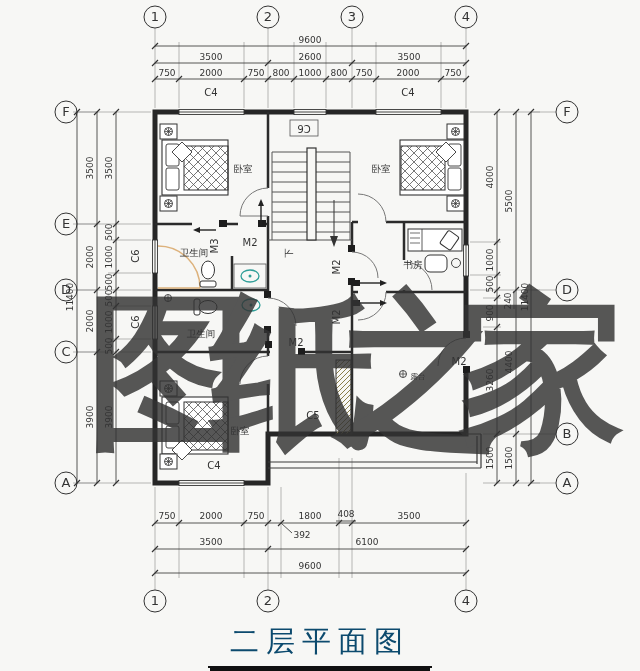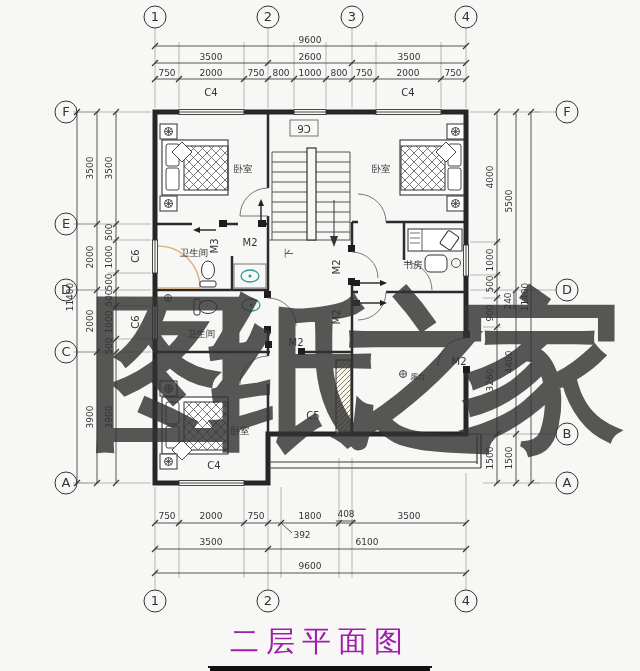--- a/index.html
+++ b/index.html
@@ -6,21 +6,21 @@
   .sheet{position:relative;width:640px;height:671px;background:#f7f7f5;overflow:hidden;
          font-family:"DejaVu Sans",sans-serif;}
   svg{position:absolute;left:0;top:0;}
   text{fill:#333;font-family:"DejaVu Sans",sans-serif;}
   .dim{font-size:9px;}
   .bub{font-size:13px;}
   .room{font-size:9.5px;fill:#666;}
   .tag{font-size:10px;fill:#333;}
   .wm{font-family:"DejaVu Serif",serif;font-weight:bold;opacity:0.82;}
   .title{position:absolute;left:50%;top:622px;transform:translateX(-50%);
-         font-family:"DejaVu Serif",serif;font-size:29px;letter-spacing:7px;color:#a21caf;
+         font-family:"DejaVu Serif",serif;font-size:29px;letter-spacing:7px;color:#0c4a6e;
          padding:0 22px 4px 22px;border-bottom:2px solid #111;box-shadow:0 5px 0 -2px #111;
          white-space:nowrap;}
 </style>
 </head>
 <body>
 
 <div class="sheet">
 <svg width="640" height="671" viewBox="0 0 640 671">
   <defs>
     <pattern id="xh" width="9" height="9" patternUnits="userSpaceOnUse">

